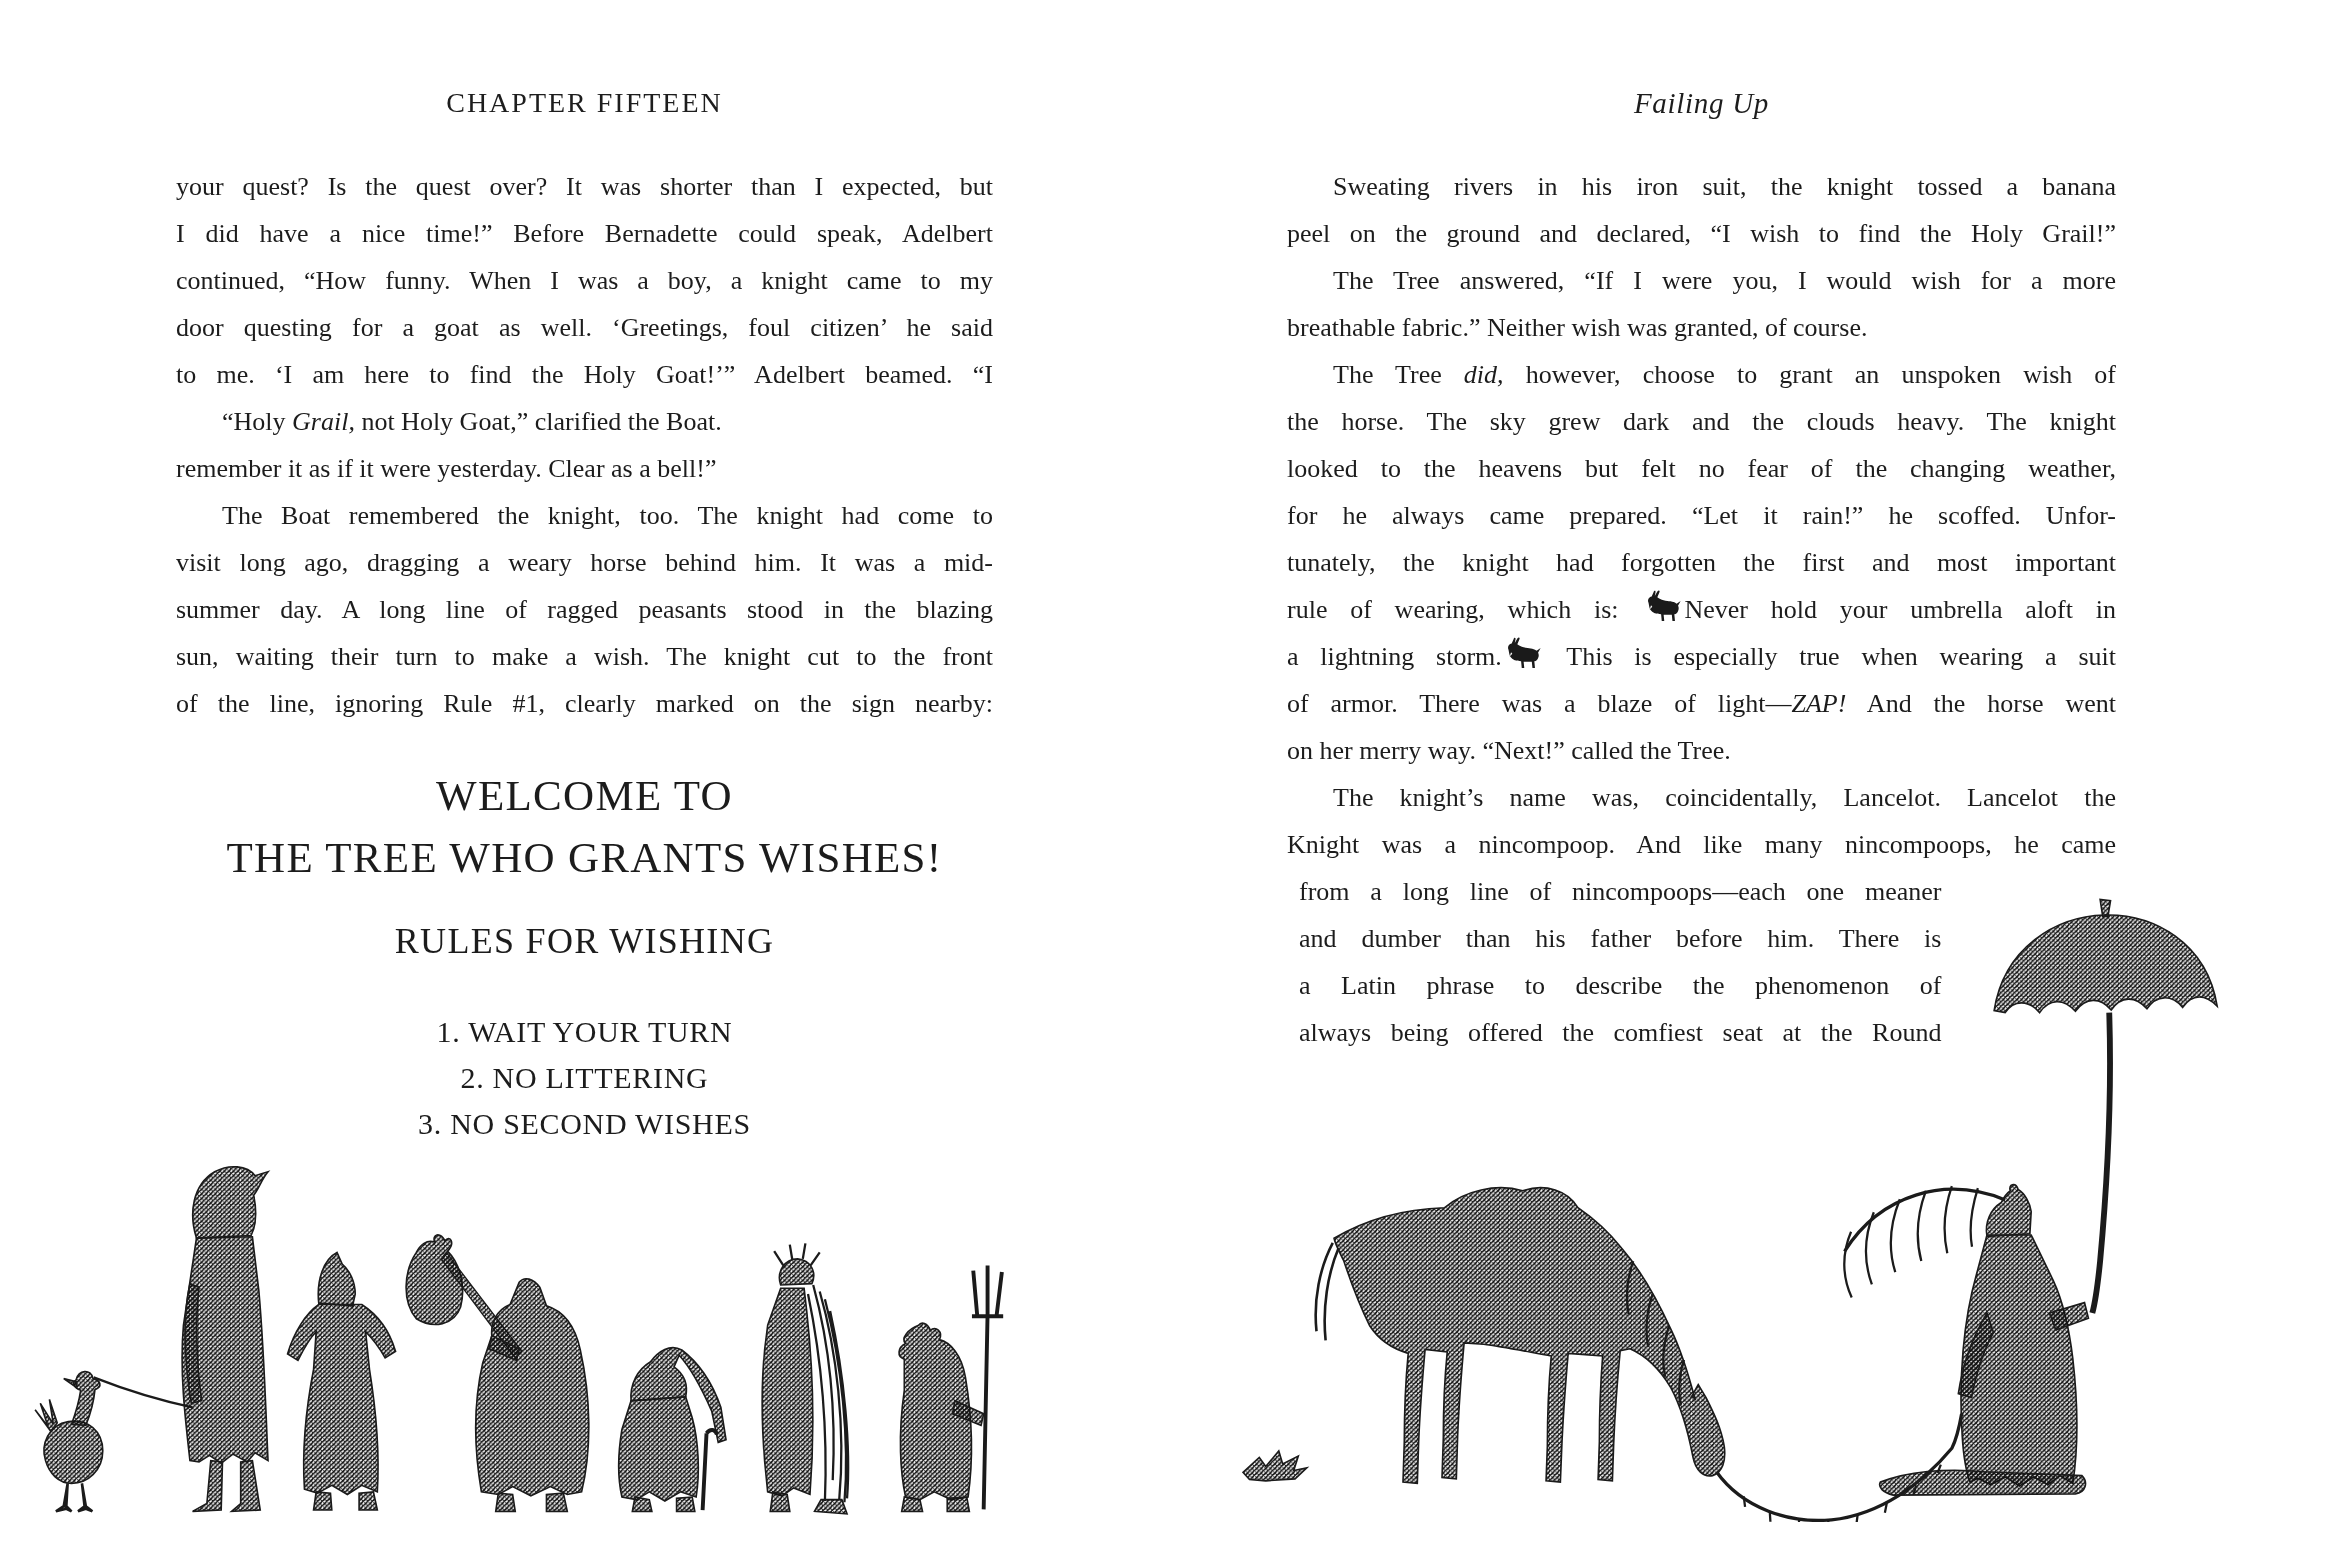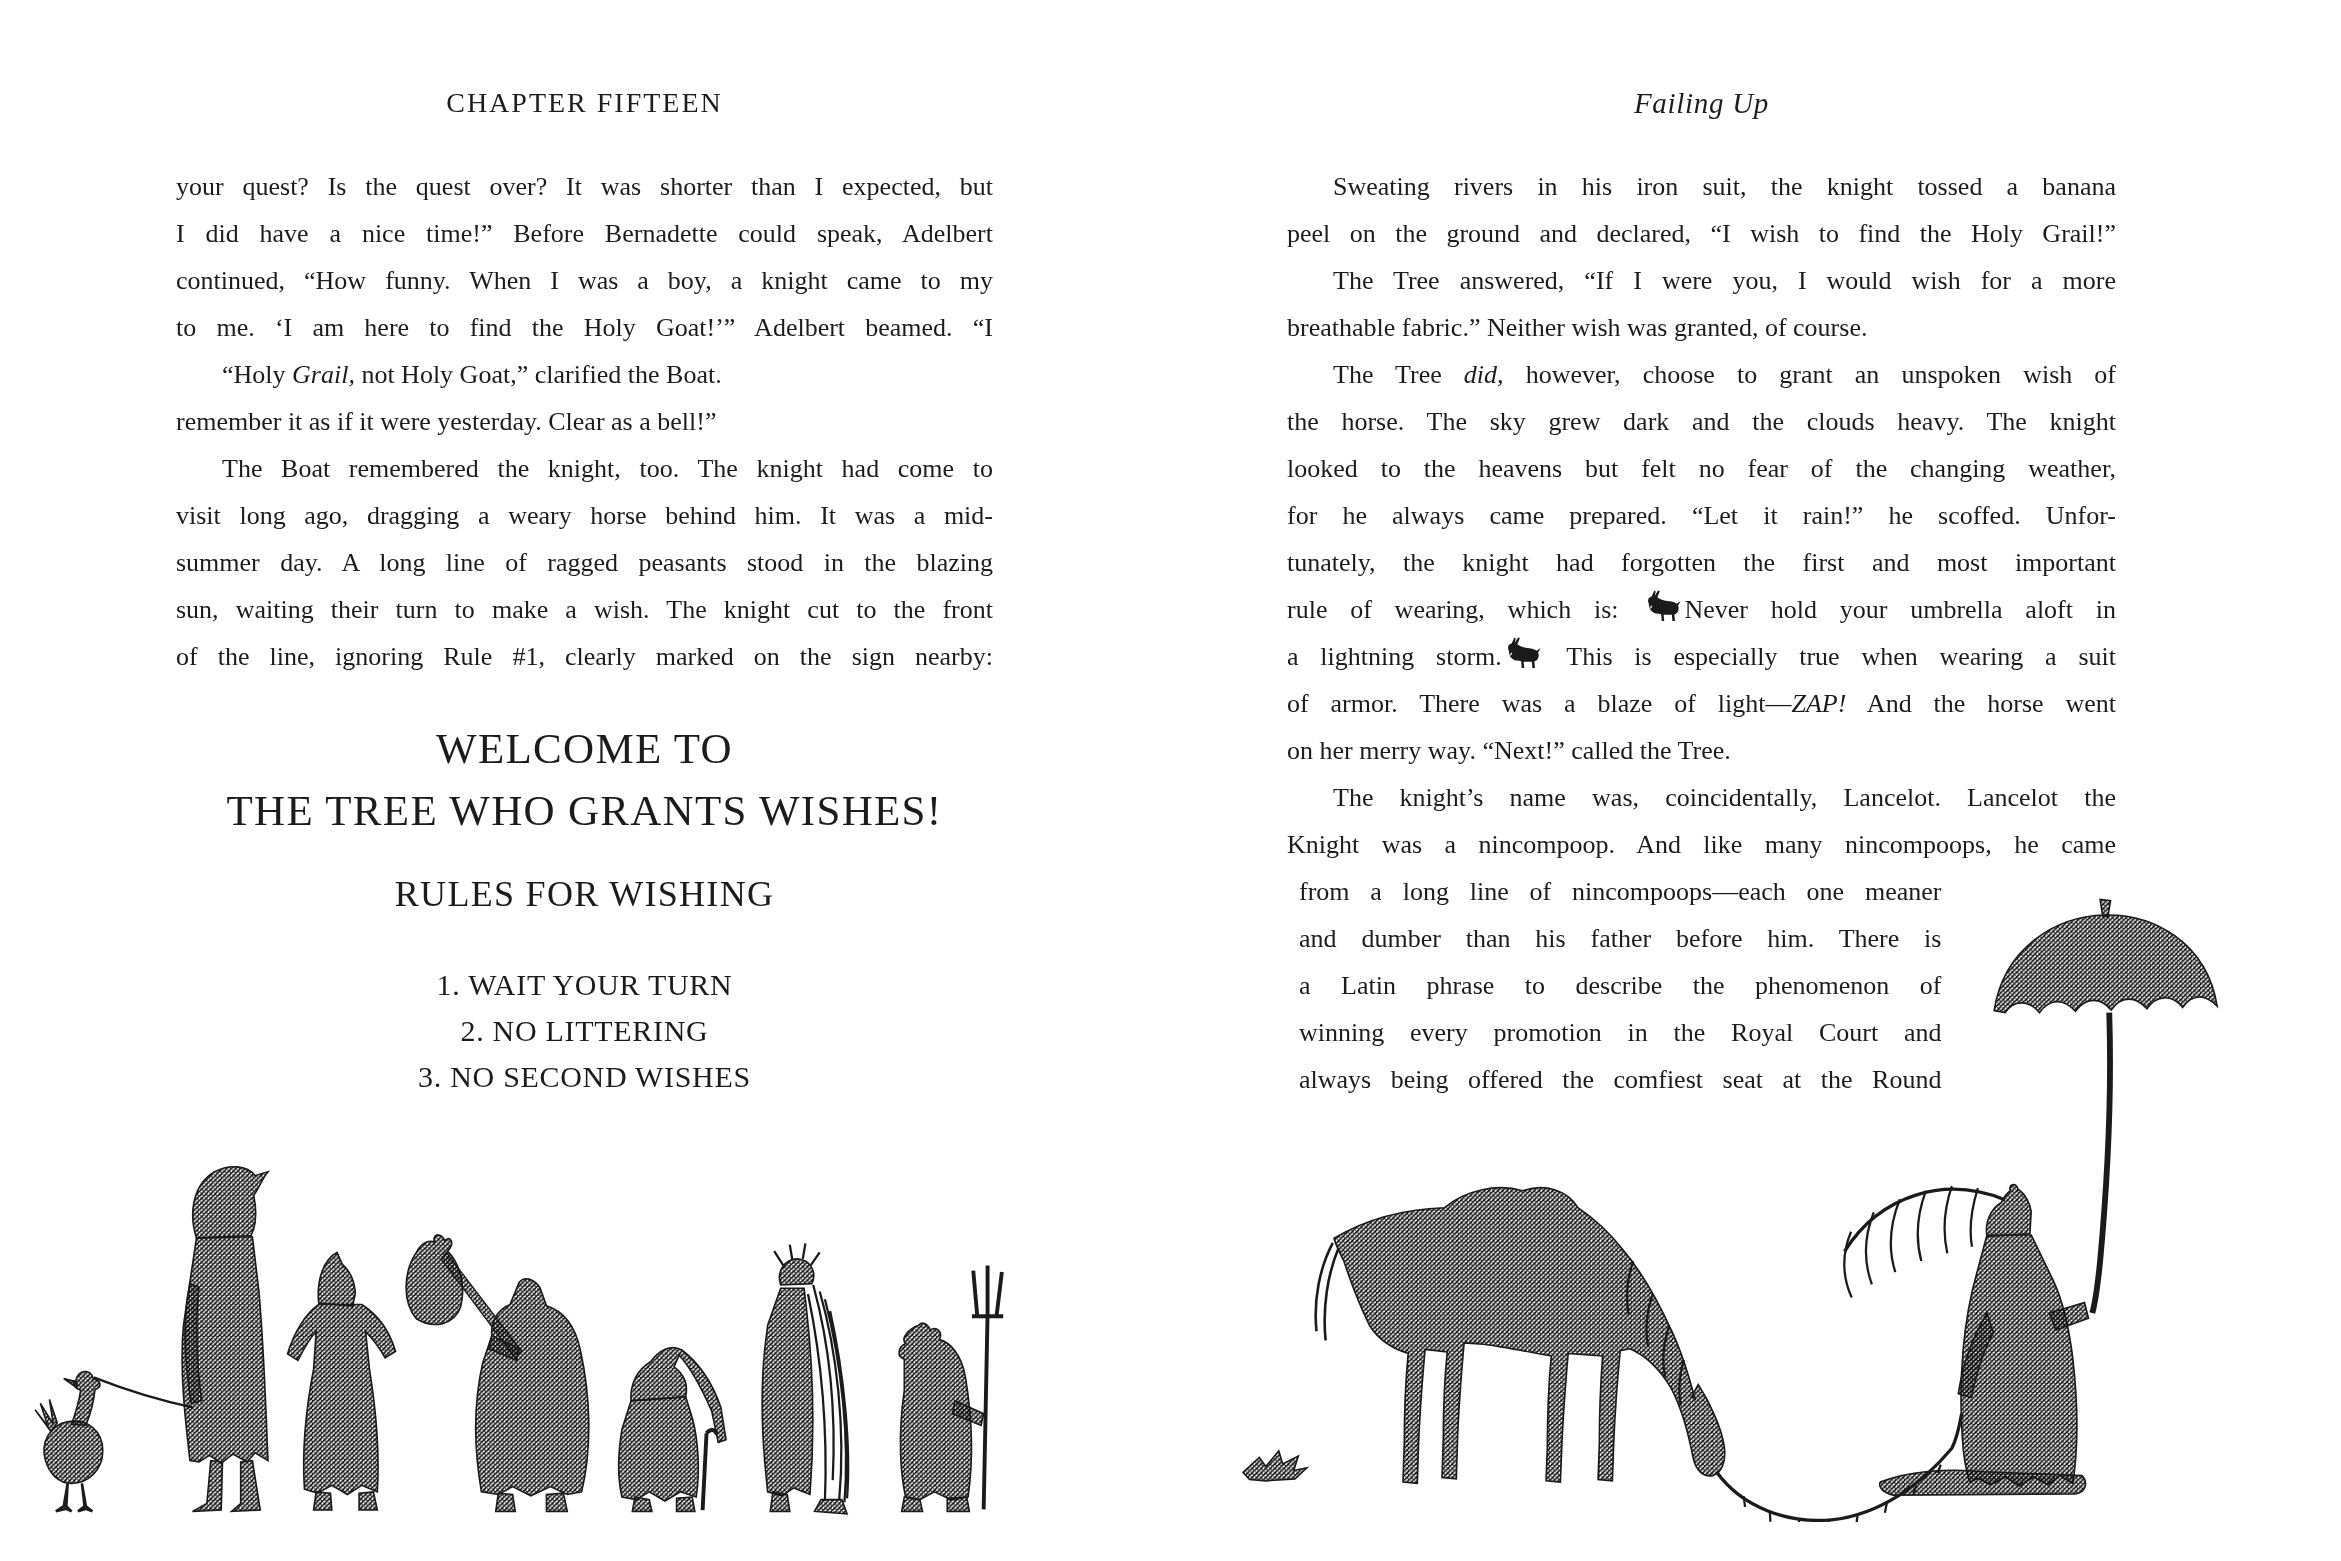--- a/index.html
+++ b/index.html
@@ -42,20 +42,21 @@
 </head>
 <body>
 
 <div class="page" id="left-page">
   <div class="col" id="left-col">
     <div class="running-head">CHAPTER FIFTEEN</div>
     <div class="body-text" id="left-body">
         <div class="line"><span>your quest? Is the quest over? It was shorter than I expected, but</span></div>
         <div class="line"><span>I did have a nice time!” Before Bernadette could speak, Adelbert</span></div>
         <div class="line"><span>continued, “How funny. When I was a boy, a knight came to my</span></div>
+        <div class="line"><span>door questing for a goat as well. ‘Greetings, foul citizen’ he said</span></div>
         <div class="line"><span>to me. ‘I am here to find the Holy Goat!’” Adelbert beamed. “I</span></div>
         <div class="line no-just indent"><span>“Holy </span><i>Grail,</i><span> not Holy Goat,” clarified the Boat.</span></div>
         <div class="line no-just"><span>remember it as if it were yesterday. Clear as a bell!”</span></div>
         <div class="line indent"><span>The Boat remembered the knight, too. The knight had come to</span></div>
         <div class="line"><span>visit long ago, dragging a weary horse behind him. It was a mid-</span></div>
         <div class="line"><span>summer day. A long line of ragged peasants stood in the blazing</span></div>
         <div class="line"><span>sun, waiting their turn to make a wish. The knight cut to the front</span></div>
         <div class="line"><span>of the line, ignoring Rule #1, clearly marked on the sign nearby:</span></div>
       </div>
     <div class="sign">
@@ -140,21 +141,20 @@
         <div class="line"><span>a lightning storm.</span><svg class="goat" viewBox="0 0 60 54" xmlns="http://www.w3.org/2000/svg">
     <path fill="#1a1a1a" d="M7,22 C5,18 7,13 12,12 L15,5 C16,2 19,2 18,6 L17,11 L21,4 C23,1 26,2 24,6 L21,13 C24,15 27,17 31,18 C39,20 46,19 51,23 C55,26 56,31 54,35 C53,38 51,40 48,40 L49,51 L45,51 L44,41 L31,41 L32,51 L28,51 L27,40 C20,40 13,38 10,33 C8,30 8,26 7,22 Z M51,24 L58,19 L53,28 Z M11,26 L9,32 L13,28 Z"></path>
   </svg><span> This is especially true when wearing a suit</span></div>
         <div class="line"><span>of armor. There was a blaze of light—</span><i>ZAP!</i><span> And the horse went</span></div>
         <div class="line no-just"><span>on her merry way. “Next!” called the Tree.</span></div>
         <div class="line indent"><span>The knight’s name was, coincidentally, Lancelot. Lancelot the</span></div>
         <div class="line"><span>Knight was a nincompoop. And like many nincompoops, he came</span></div>
         <div class="line narrow"><span>from a long line of nincompoops—each one meaner</span></div>
         <div class="line narrow"><span>and dumber than his father before him. There is</span></div>
         <div class="line narrow"><span>a Latin phrase to describe the phenomenon of</span></div>
-        <div class="line narrow"><span>winning every promotion in the Royal Court and</span></div>
         <div class="line narrow"><span>always being offered the comfiest seat at the Round</span></div>
       </div>
   </div>
 
   <svg class="illustration" id="right-illo" width="1060" height="626" viewBox="0 0 1630 960" xmlns="http://www.w3.org/2000/svg">
     <defs>
       <pattern id="xh2" width="7" height="7" patternUnits="userSpaceOnUse">
         <path d="M-1,1 L1,-1 M0,8 L8,0 M6,8 L8,6" stroke="#101010" stroke-width="2.6" fill="none"></path>
         <path d="M-1,-1 L8,8 M-1,6 L6,13" stroke="#101010" stroke-width="1.5" fill="none" opacity="0.75"></path>
       </pattern>

